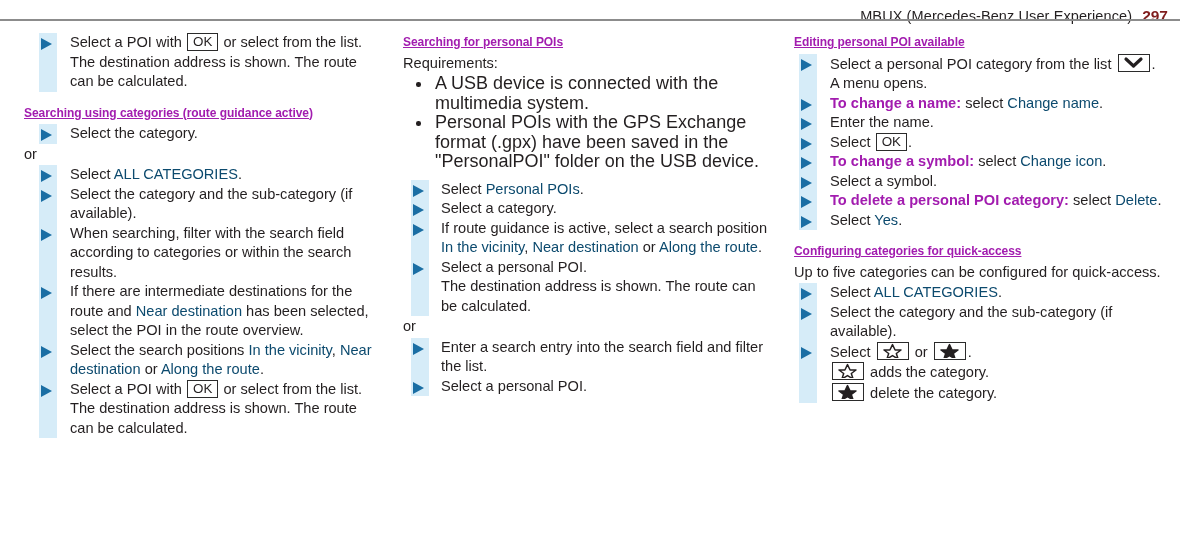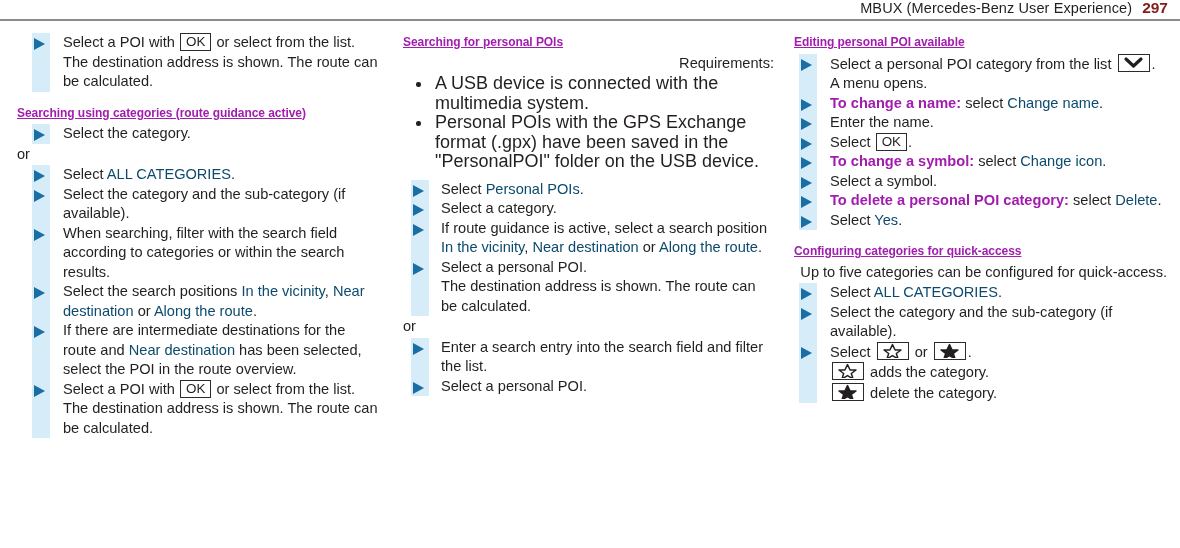--- a/index.html
+++ b/index.html
@@ -8,21 +8,21 @@
     width: 1180px; height: 548px;
     background: #ffffff;
     font-family: "Liberation Sans", sans-serif;
     color: #231f20;
     overflow: hidden;
   }
 
   
   .page-header {
     position: absolute;
-    top: 0; left: 0; right: 0;
+    top: 8px; left: 0; right: 0;
     height: 20px;
     padding: 0 12px 0 0;
     display: flex;
     align-items: flex-start;
     justify-content: flex-end;
     gap: 10px;
   }
   .hdr-title {
     font-size: 14.5px;
     line-height: 16px;
@@ -44,21 +44,21 @@
 
   
   .columns {
     position: absolute;
     top: 33px; left: 0;
     width: 1180px;
     height: 515px;
     display: flex;
   }
   .col { width: 393px; padding-right: 12px; }
-  .col-1 { padding-left: 17px; }
+  .col-1 { padding-left: 24px; }
   .col-2 { padding-left: 10px; }
   .col-3 { padding-left: 8px; }
 
   
   h2.sec-head {
     font-size: 12px;
     line-height: 19.5px;
     font-weight: bold;
     margin: 12px 0 1px 0;
     color: #a21caf;
@@ -66,21 +66,20 @@
     text-decoration: underline;
   }
   .col-2 h2.sec-head:first-child,
   .col-3 h2.sec-head:first-child { margin-top: 0; }
 
   p.para {
     font-size: 14.6px;
     line-height: 19.5px;
     margin: 0 0 1px 0;
     color: #231f20;
-    text-align: right;
   }
   .or-line {
     font-size: 14.6px;
     line-height: 19.5px;
     margin: 1px 0 1px 0;
     color: #231f20;
   }
 
   
   .step {
@@ -217,35 +216,35 @@
     <div class="step">
       <span class="marker-bar"></span>
       <span class="tri"></span>
       <div class="step-text">When searching, filter with the search field according to categories or within the search results.</div>
     </div>
 
     <div class="step">
       <span class="marker-bar"></span>
       <span class="tri"></span>
       <div class="step-text">
+        <span>If there are intermediate destinations for the route and</span>
+        <span class="lnk">Near destination</span>
+        <span>has been selected, select the POI in the route overview.</span>
+      </div>
+    </div>
+
+    <div class="step">
+      <span class="marker-bar"></span>
+      <span class="tri"></span>
+      <div class="step-text">
         <span>Select the search positions</span>
         <span class="lnk">In the vicinity</span><span>,</span>
         <span class="lnk">Near destination</span>
         <span>or</span>
         <span class="lnk">Along the route</span><span>.</span>
-      </div>
-    </div>
-
-    <div class="step">
-      <span class="marker-bar"></span>
-      <span class="tri"></span>
-      <div class="step-text">
-        <span>If there are intermediate destinations for the route and</span>
-        <span class="lnk">Near destination</span>
-        <span>has been selected, select the POI in the route overview.</span>
       </div>
     </div>
 
     <div class="step">
       <span class="marker-bar"></span>
       <span class="tri"></span>
       <div class="step-text">
         <span>Select a POI with</span>
         <span class="key">OK</span>
         <span>or select from the</span>

